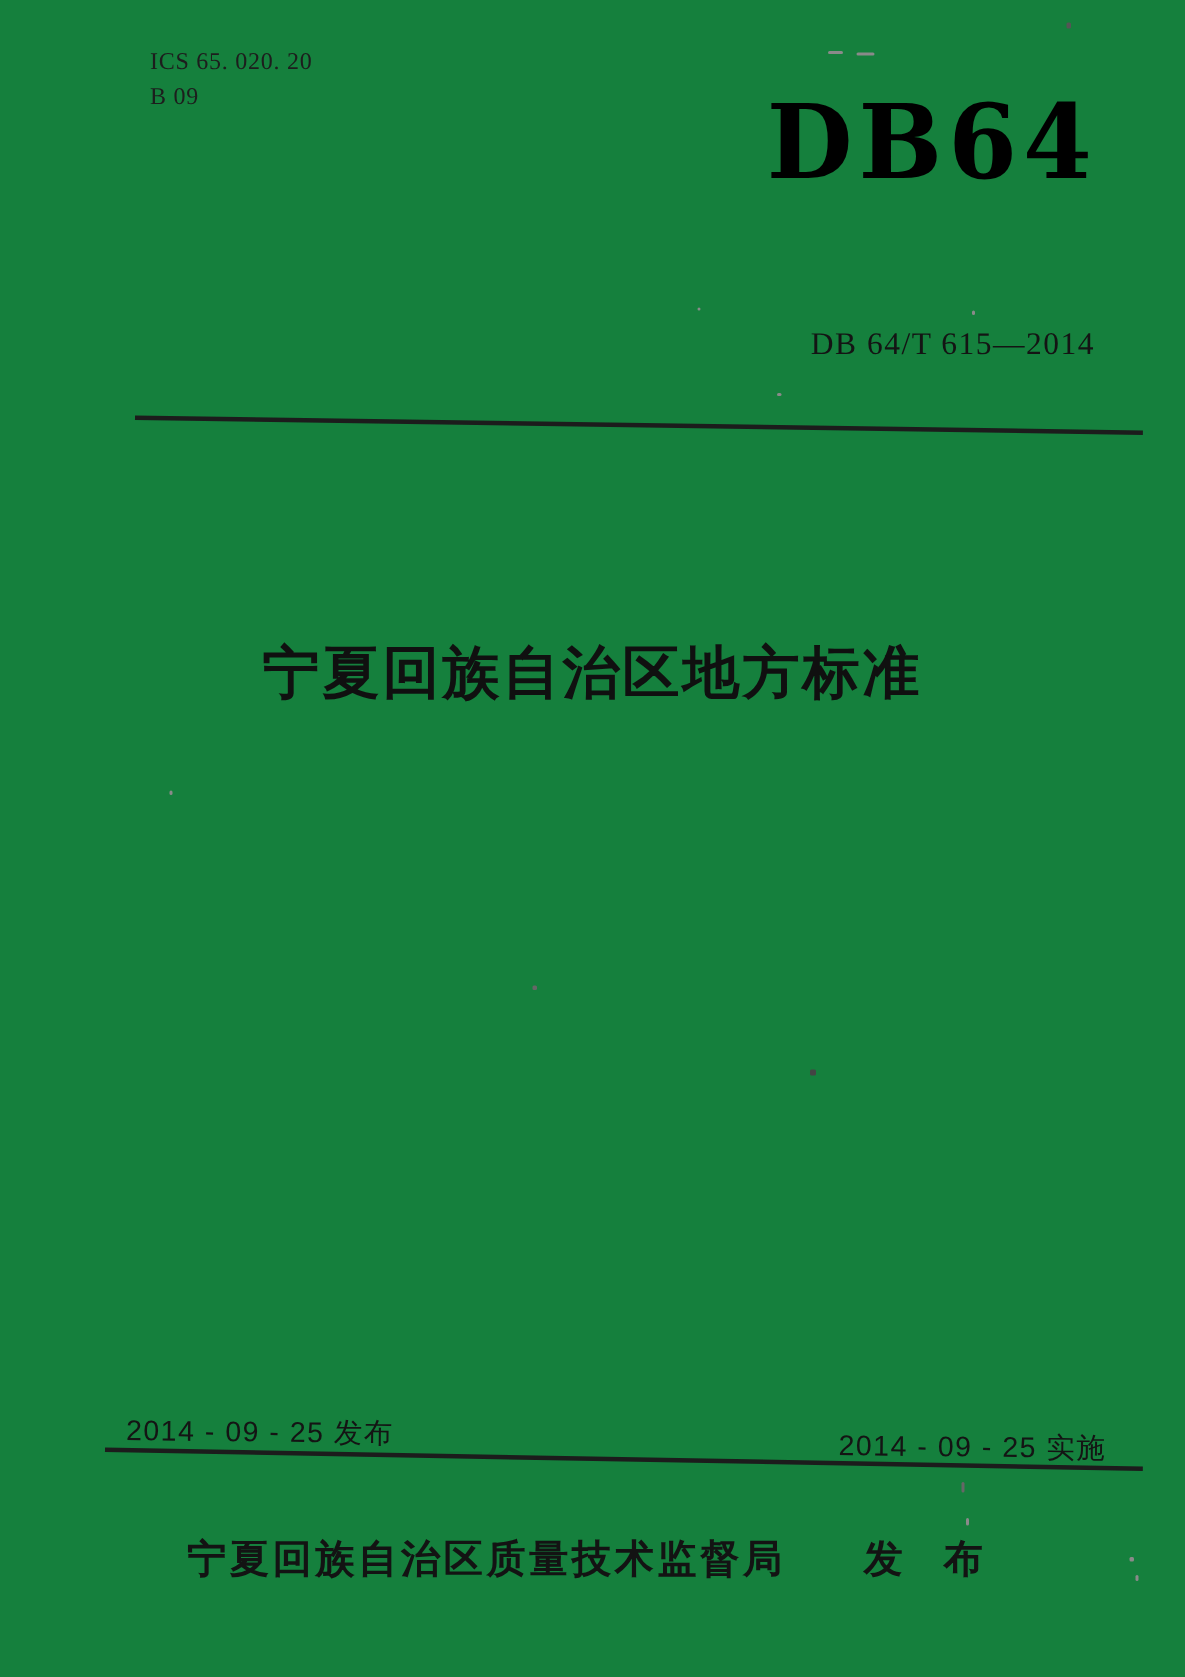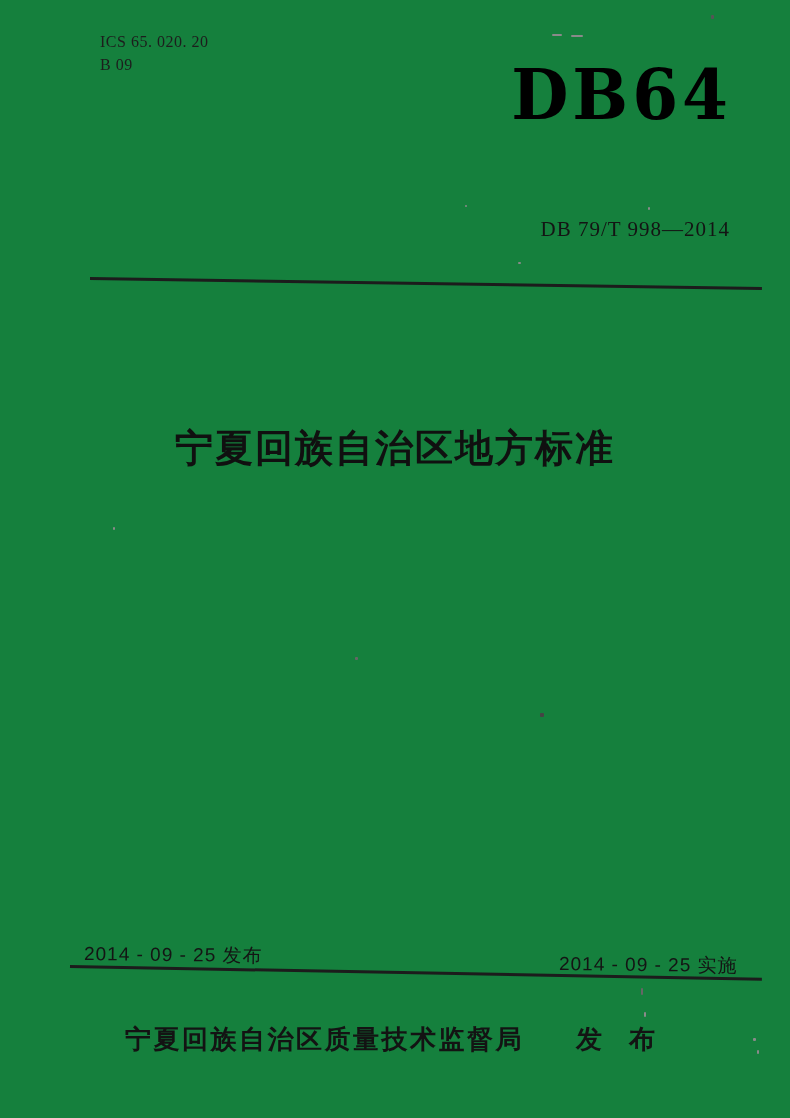--- a/index.html
+++ b/index.html
@@ -143,21 +143,21 @@
 <div class="page">
 
   <div class="ics-block">
     <div>ICS 65. 020. 20</div>
     <div>B 09</div>
   </div>
 
   <div class="db-logo">DB64</div>
 
 
-  <div class="doc-number">DB 79/T 998—2014</div>
+  <div class="doc-number">DB 64/T 615—2014</div>
 
   <div class="rule rule-top"></div>
 
   <h1 class="doc-title">宁夏回族自治区地方标准</h1>
 
   <div class="date-issue">2014 - 09 - 25 发布</div>
   <div class="date-impl">2014 - 09 - 25 实施</div>
 
   <div class="rule rule-bottom"></div>
 

